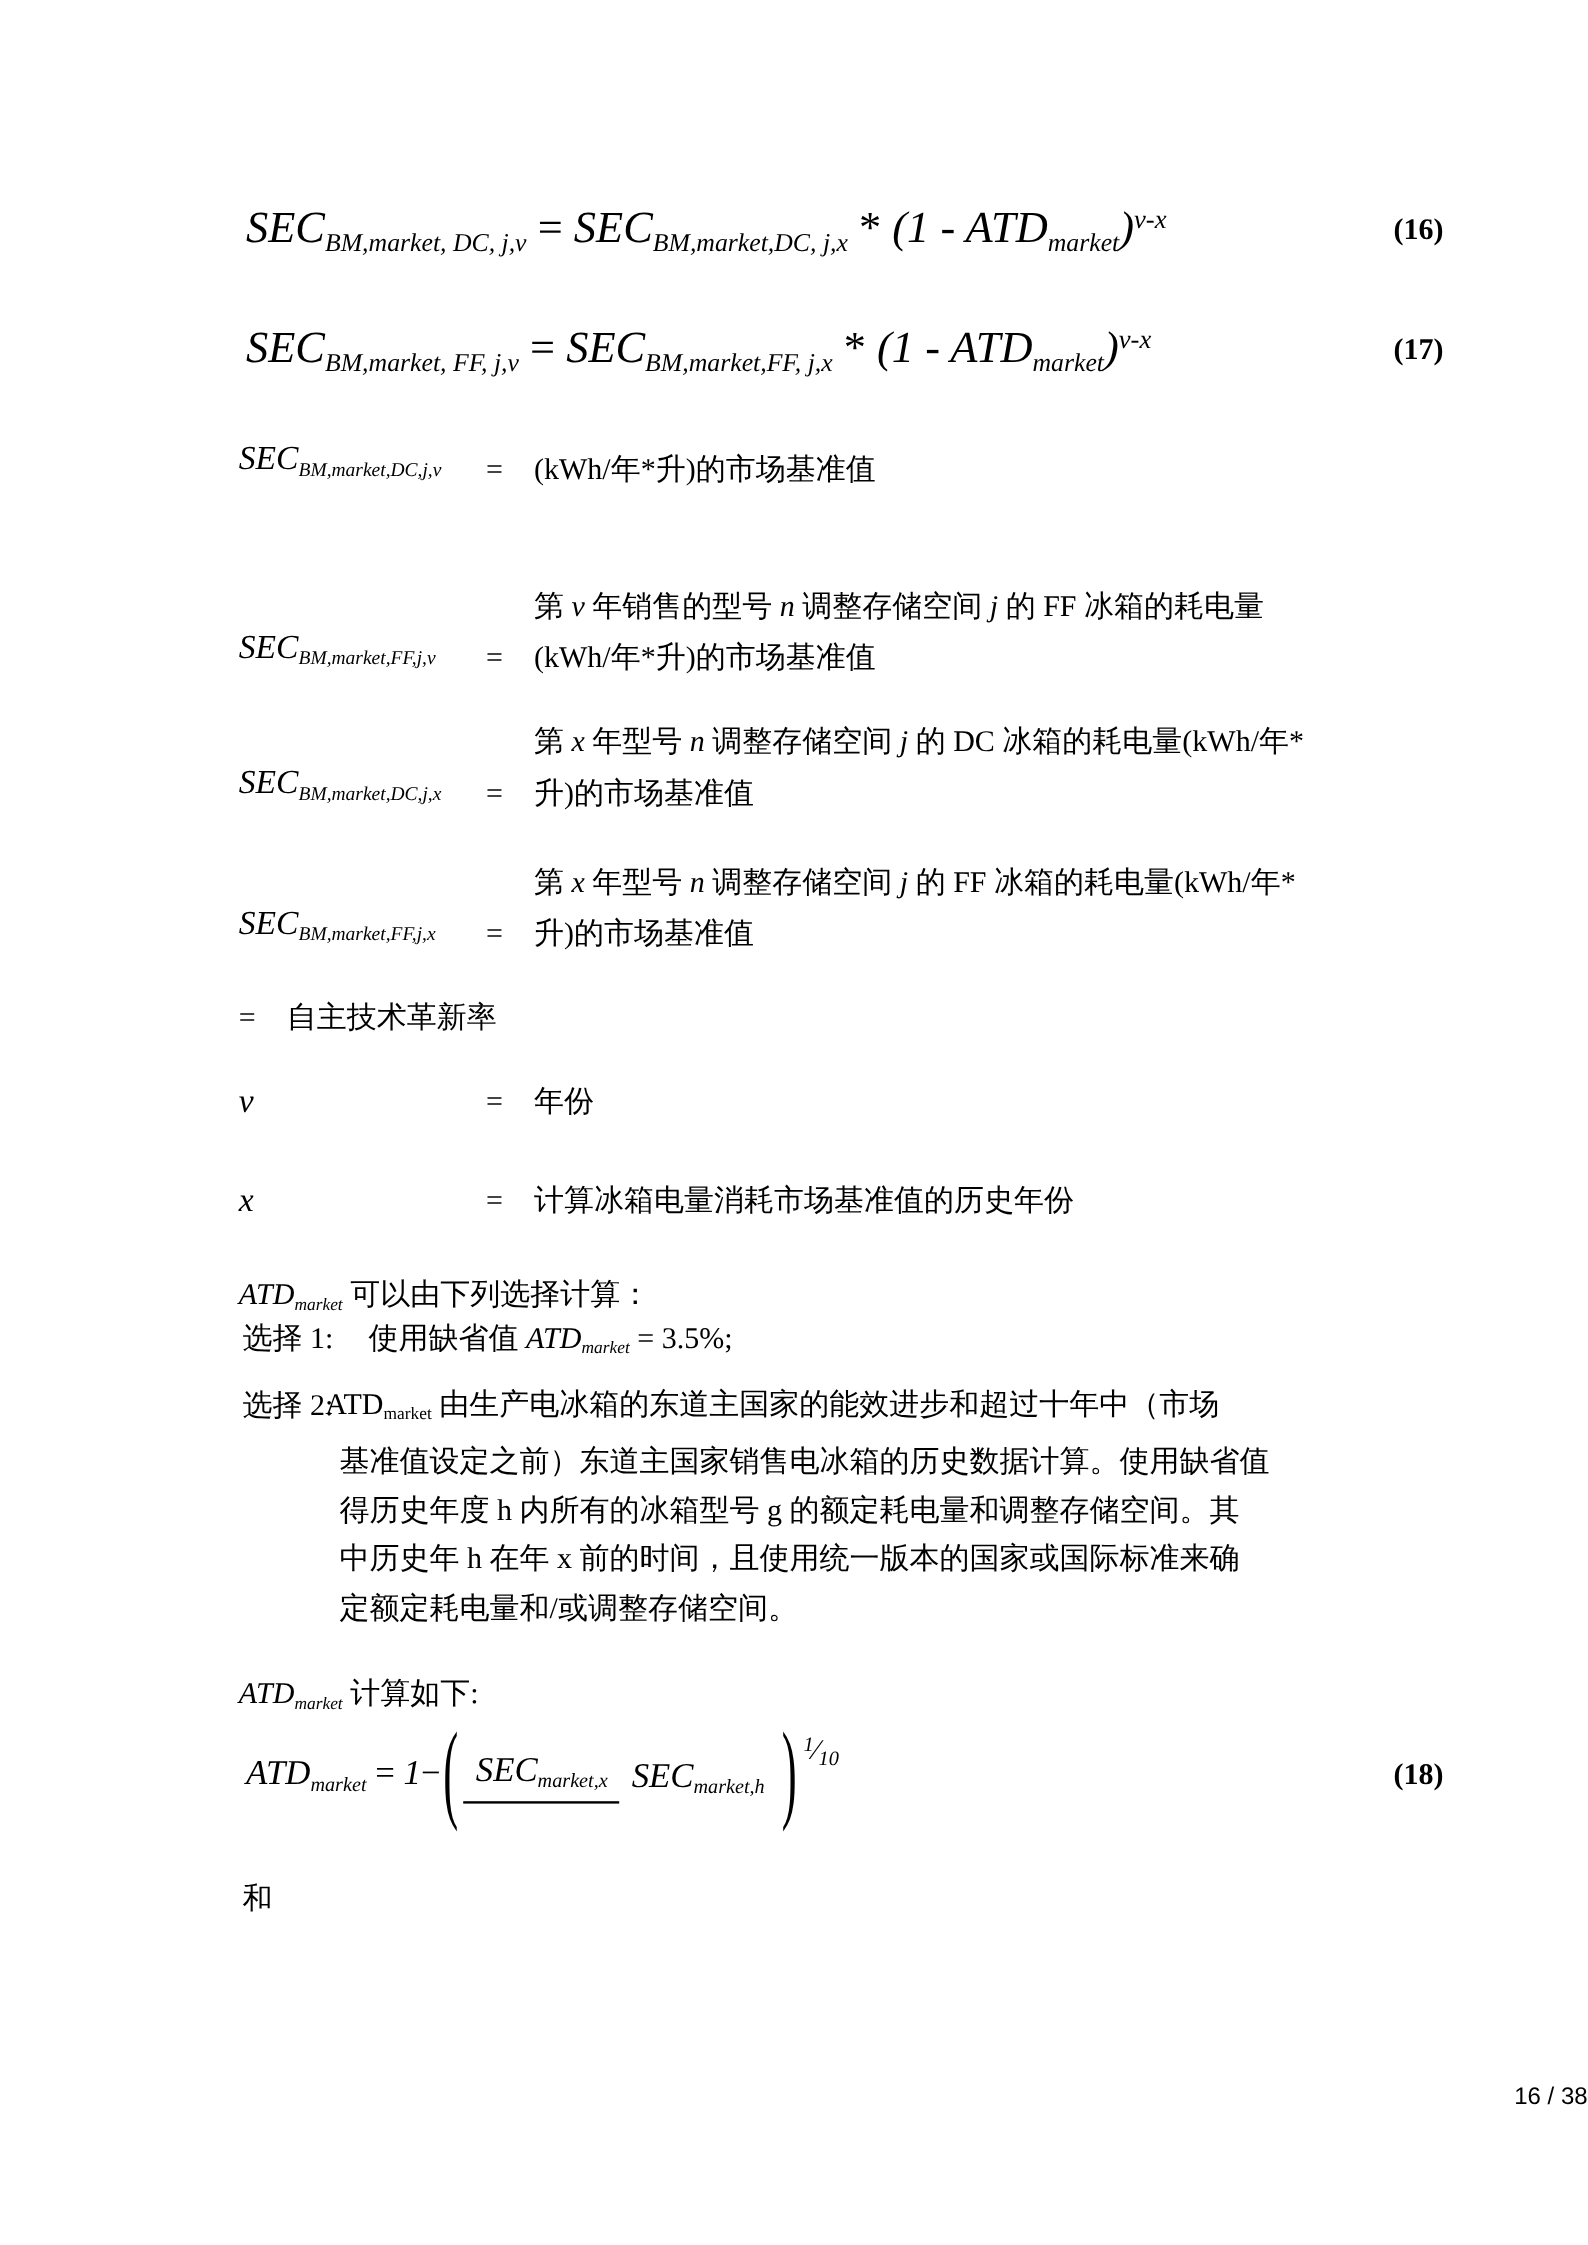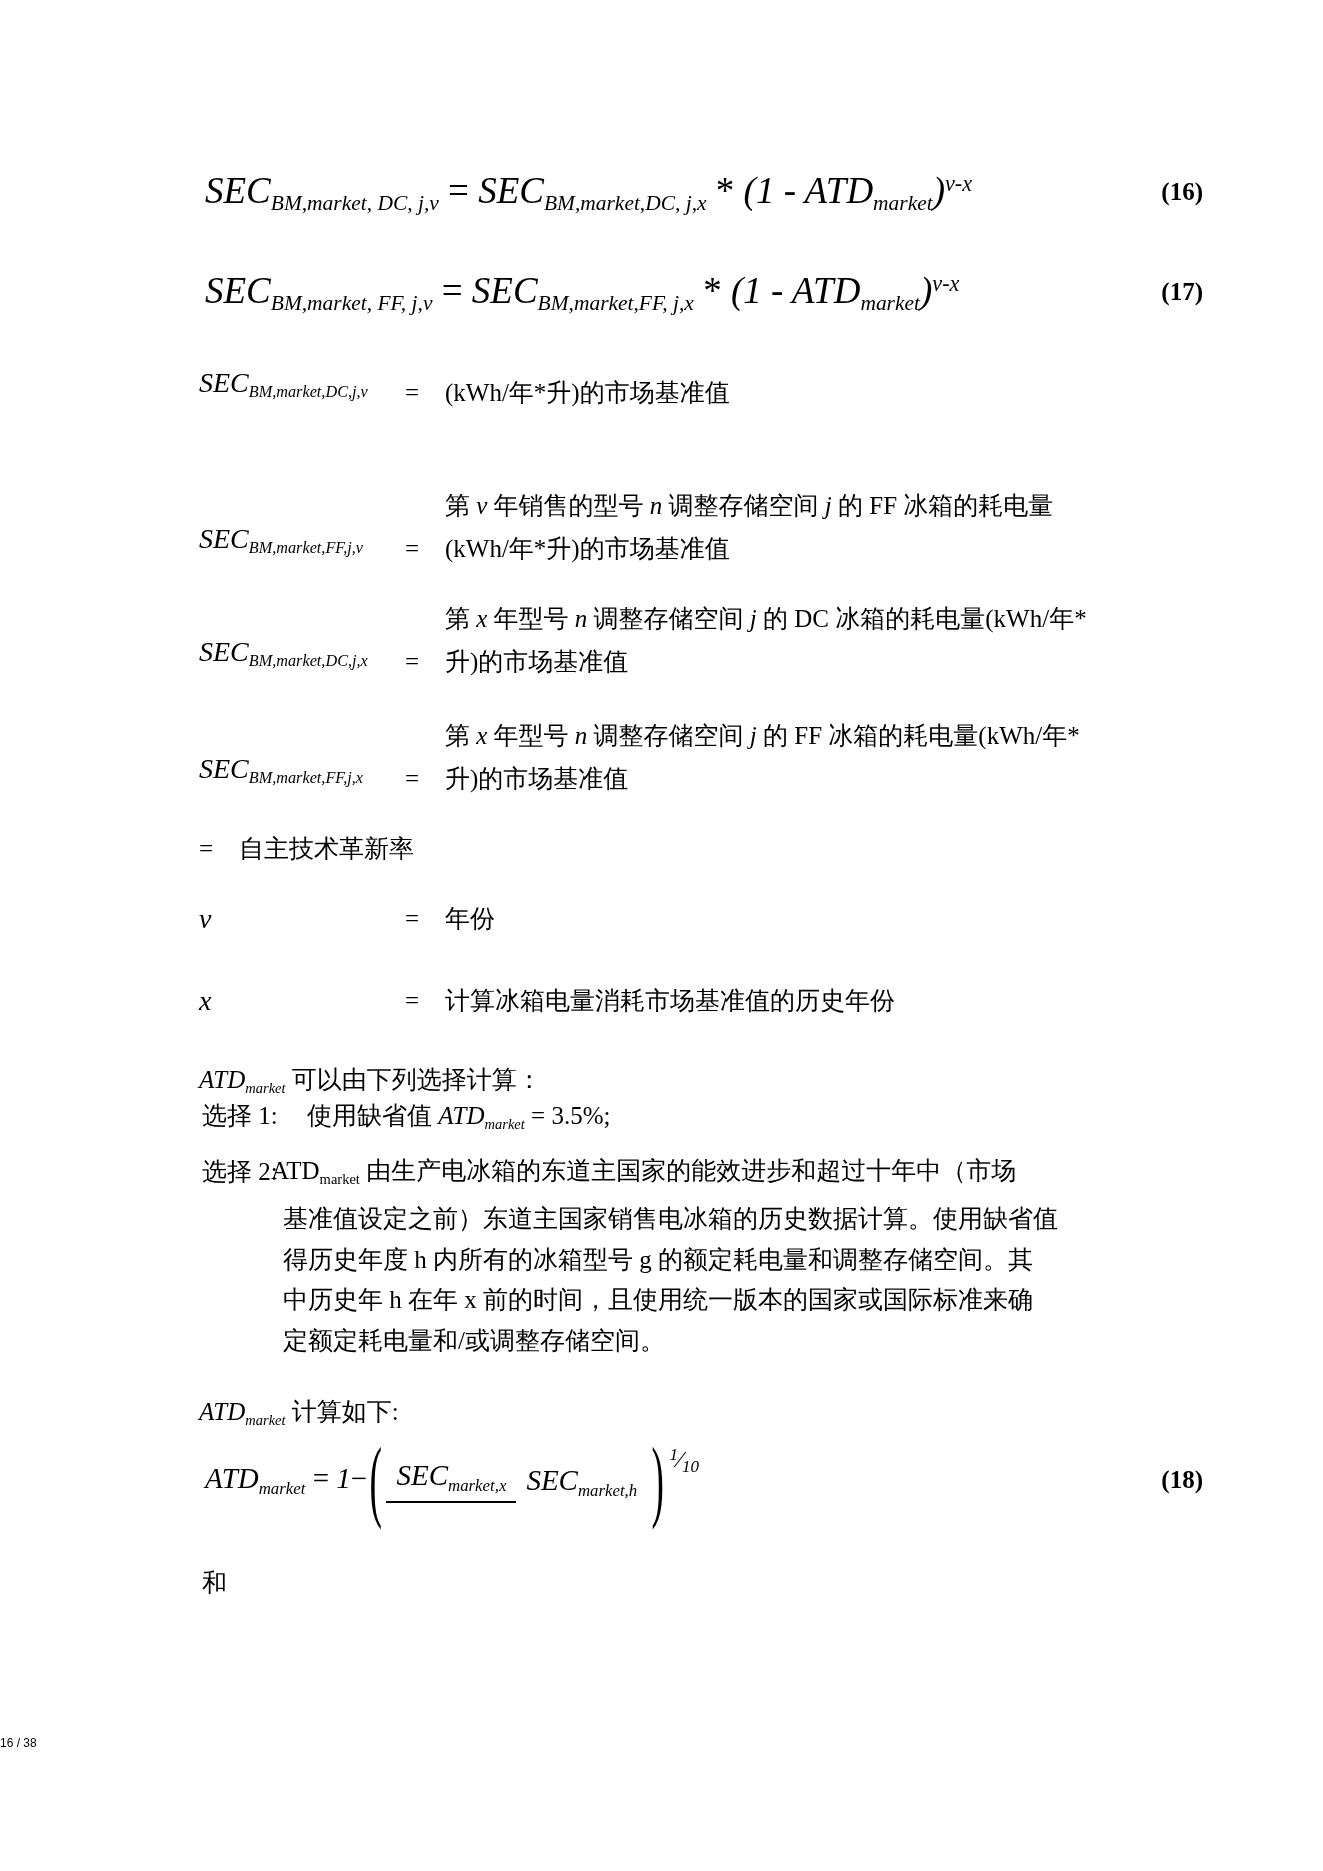--- a/index.html
+++ b/index.html
@@ -46,22 +46,22 @@
   .bigparen { display:inline-block; font-size:34px; transform:scaleY(2.7) scaleX(1.1); padding:0 3px; font-weight:400; }
   .frac { display:inline-flex; flex-direction:row; align-items:center; margin:0 2px; }
   .frac-num { padding:2px 10px 6px; border-bottom:2px solid #000; }
   .frac-den { padding:6px 10px 2px; }
   .exp { align-self:flex-start; margin-top:-16px; margin-left:3px; font-style:italic; white-space:nowrap; }
   .exp-num { font-size:17px; position:relative; top:-7px; }
   .exp-slash { font-size:24px; }
   .exp-den { font-size:17px; position:relative; top:5px; }
 
   
-  .footer { position:absolute; left:0; width:100%; text-align:left;
-    font-family:"Liberation Sans","DejaVu Sans",sans-serif; font-size:12px; }
+  .footer { position:absolute; left:0; width:100%; text-align:right;
+    font-family:"Liberation Sans","DejaVu Sans",sans-serif; font-size:20px; }
 </style>
 </head>
 <body>
 
 <div class="block eq-row" style="top:168px">
   <span class="formula" data-runs="equations.eq16.runs"><span class="run-i">SEC</span><span class="run-isub">BM,market, DC, j,v</span><span class="run-r"> = </span><span class="run-i">SEC</span><span class="run-isub">BM,market,DC, j,x</span><span class="run-r"> * </span><span class="run-i">(1 - ATD</span><span class="run-isub">market</span><span class="run-i">)</span><span class="run-isup">v-x</span></span>
   <span class="eq-num">(16)</span>
 </div>
 
 <div class="block eq-row" style="top:268px">

